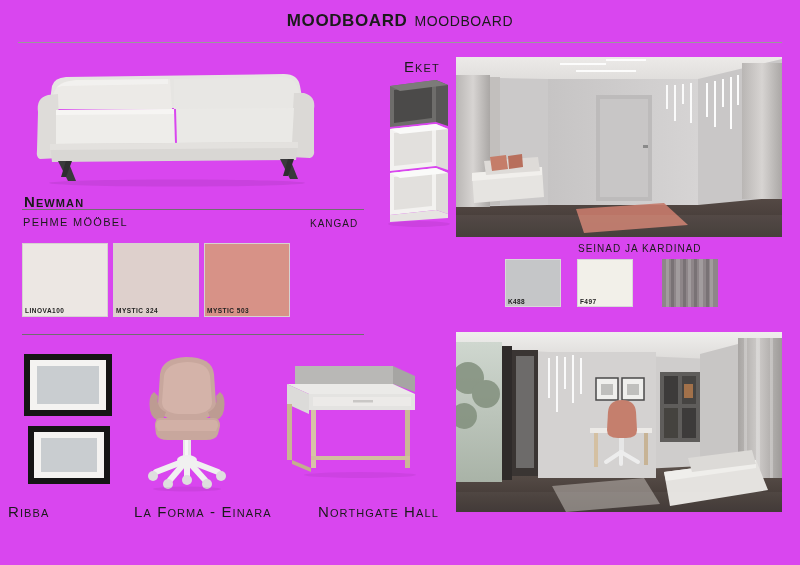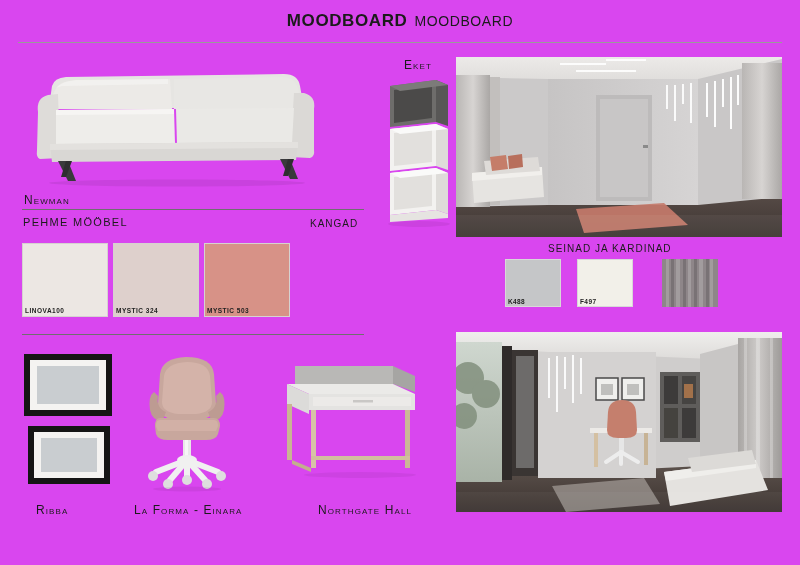--- a/index.html
+++ b/index.html
@@ -42,42 +42,42 @@
   }
   .rule-top {
     position: absolute;
     left: 18px; top: 42px;
     width: 764px; height: 1px;
     background: #9a9a9a;
   }
 
   
   .label {
-    font-size: 12px;
+    font-size: 15px;
     letter-spacing: 1.1px;
     color: #1b1b1b;
     font-variant: small-caps;
     white-space: nowrap;
   }
   .label-lg {
     font-size: 11px;
     letter-spacing: 1.3px;
     color: #1b1b1b;
     white-space: nowrap;
   }
   .label-md {
     font-size: 10px;
     letter-spacing: 1px;
     color: #1b1b1b;
     white-space: nowrap;
   }
 
   
   .sofa-wrap { position: absolute; left: 22px; top: 62px; width: 300px; height: 125px; }
-  .sofa-label { position: absolute; left: 24px; top: 193px; }
+  .sofa-label { position: absolute; left: 24px; top: 193px; font-weight: bold; }
   .rule-1 {
     position: absolute; left: 22px; top: 209px; width: 342px; height: 1px; background: #6f6f6f;
   }
   .pehme-label { position: absolute; left: 23px; top: 216px; }
   .kangad-label { position: absolute; left: 310px; top: 218px; text-align: right; }
 
   
   .sw {
     position: absolute;
     top: 243px;
@@ -105,40 +105,40 @@
 
   
   .eket-label { position: absolute; left: 404px; top: 58px; }
   .eket-wrap { position: absolute; left: 378px; top: 72px; width: 80px; height: 160px; }
 
   
   .render-top {
     position: absolute; left: 456px; top: 57px; width: 326px; height: 180px;
     overflow: hidden;
   }
-  .seinad-label { position: absolute; left: 548px; top: 243px; }
+  .seinad-label { position: absolute; left: 578px; top: 243px; }
 
   
   .wsw {
     position: absolute; top: 259px; width: 56px; height: 48px;
     border: 1px solid #d8d8d8; box-sizing: border-box;
   }
   .wsw .wsw-name {
     position: absolute; left: 2px; bottom: 1px;
     font-size: 6.5px; letter-spacing: 0.4px; color: #222; font-weight: bold;
   }
   #wsw0 { left: 505px; }
   #wsw1 { left: 577px; }
   .curtain-sw {
     position: absolute; left: 662px; top: 259px; width: 56px; height: 48px;
   }
 
   
   .frames-wrap { position: absolute; left: 22px; top: 350px; width: 100px; height: 140px; }
-  .ribba-label { position: absolute; left: 36px; top: 503px; }
+  .ribba-label { position: absolute; left: 8px; top: 503px; }
   .chair-wrap { position: absolute; left: 132px; top: 352px; width: 110px; height: 140px; }
   .chair-label { position: absolute; left: 134px; top: 503px; text-align: right; }
   .desk-wrap { position: absolute; left: 275px; top: 360px; width: 160px; height: 130px; }
   .desk-label { position: absolute; left: 278px; top: 503px; padding-left: 40px; }
 
   .render-bottom {
     position: absolute; left: 456px; top: 332px; width: 326px; height: 180px;
     overflow: hidden;
   }
 </style>

